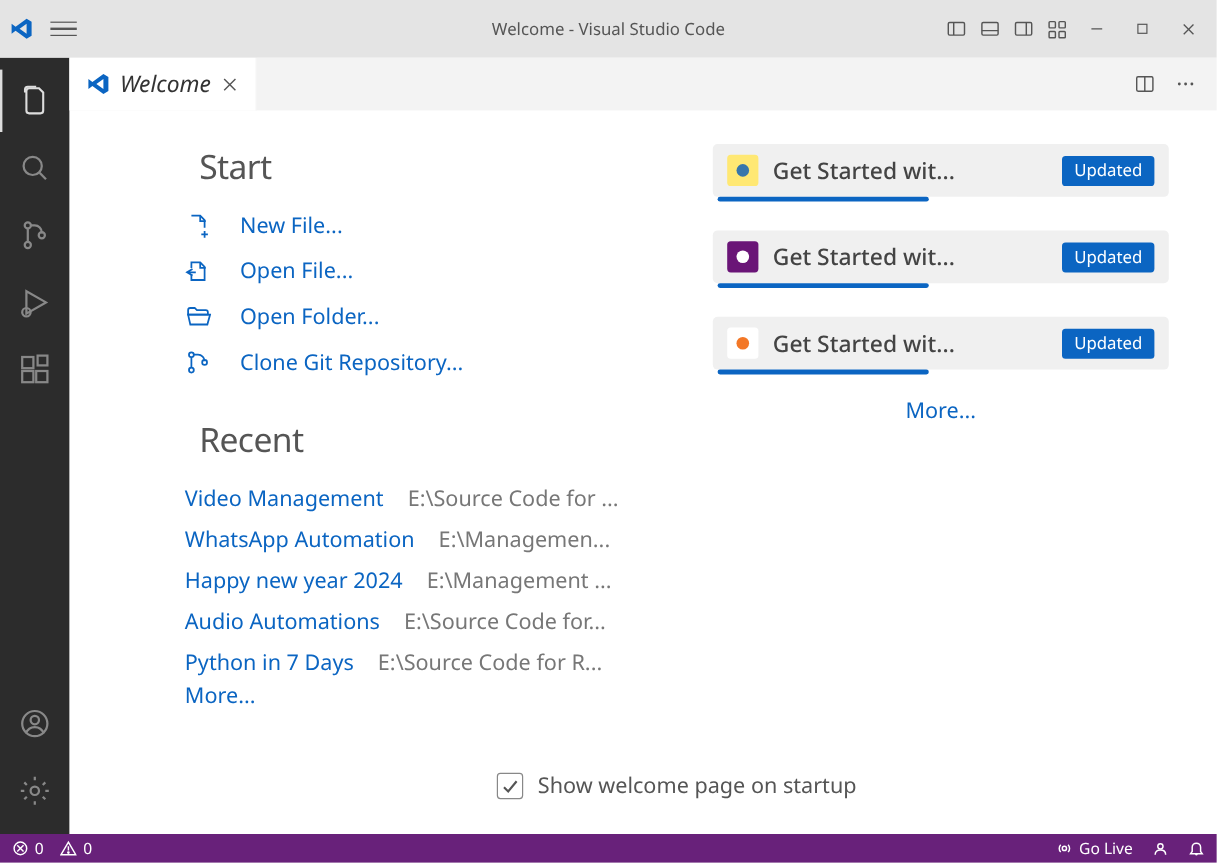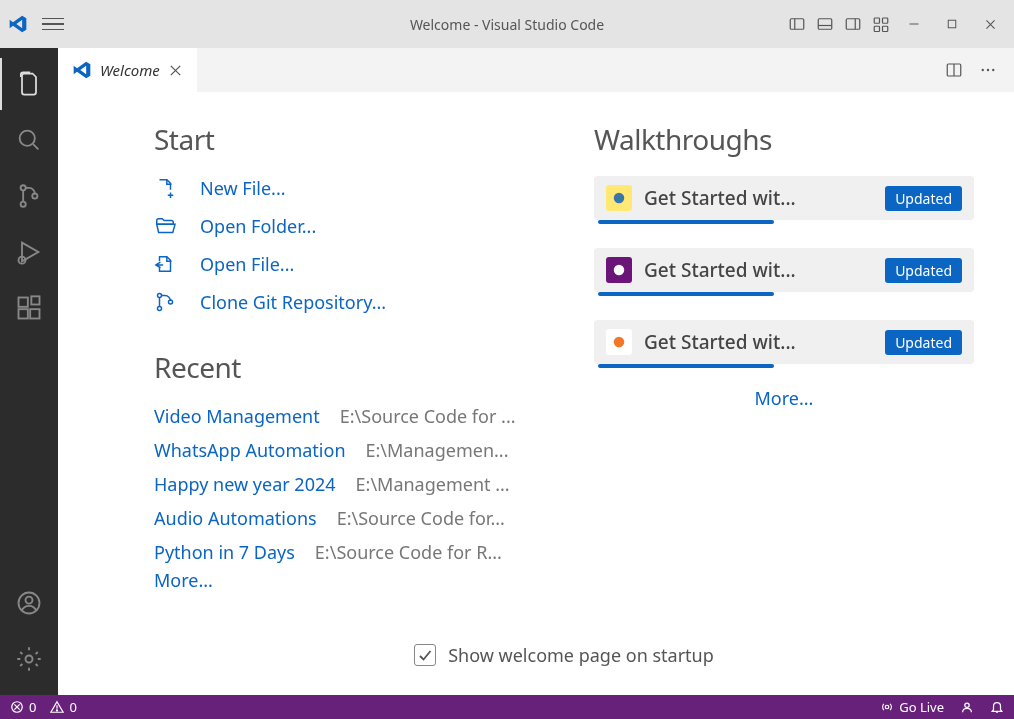--- a/index.html
+++ b/index.html
@@ -30,30 +30,30 @@
   .act-item.active { color:#ddd; }
   .act-item.active::before { content:""; position:absolute; left:0; top:0; bottom:0; width:2px; background:#ddd; }
 
   
   .editor { flex:1; display:flex; flex-direction:column; background:#fff; min-width:0; }
 
   
   .tabstrip { height:44px; background:#f3f3f3; display:flex; align-items:stretch; }
   .tab { background:#fff; display:flex; align-items:center; gap:8px; padding:0 14px; border-right:1px solid #f3f3f3; cursor:pointer; }
   .tab .vscode-logo-sm { width:20px; height:20px; }
-  .tab-label { font-size:15px; color:#333; font-style:italic;text-align:center; }
+  .tab-label { font-size:19px; color:#333; font-style:italic;text-align:center; }
   .tab-close { color:#666; cursor:pointer; display:flex; }
   .tabstrip-actions { margin-left:auto; display:flex; align-items:center; gap:6px; padding-right:12px; color:#555; }
   .tabstrip-actions .tb-icon { width:28px; height:28px; }
 
   
   .welcome { flex:1; padding:28px 40px 0 96px; overflow:hidden; display:flex; flex-direction:column; min-height:0; }
   .cols { display:flex; gap:60px; flex:1; min-height:0; }
   .col { flex:1; min-width:0; }
-  h2 { font-size:28px; font-weight:400; color:#555; margin:0 0 18px 0; letter-spacing:-0.5px; }
+  h2 { font-size:28px; font-weight:400; color:#555; margin:0 0 18px 12px; letter-spacing:-0.5px; }
 
   .start-list { display:flex; flex-direction:column; gap:14px; }
   .start-item { display:flex; align-items:center; gap:24px; color:#0b65c2; font-size:18px; cursor:pointer; }
   .start-item svg { width:22px; height:22px; stroke:#0b65c2; fill:none; }
 
   .recent-list { display:flex; flex-direction:column; gap:10px; margin-top:6px; }
   .recent-item { display:flex; gap:20px; font-size:18px; white-space:nowrap; min-width:0; }
   .recent-name { color:#0b65c2; cursor:pointer; flex-shrink:0; }
   .recent-path { color:#777; overflow:hidden; text-overflow:ellipsis; }
   .more-link { color:#0b65c2; font-size:18px; cursor:pointer; margin-top:4px; }
@@ -239,32 +239,32 @@
             <div class="start-item">
               <svg viewBox="0 0 24 24" stroke-width="1.6">
                   <path d="M6 3h8l4 4v7"></path>
                   <path d="M14 3v5h5"></path>
                   <path d="M18 17v6M15 20h6"></path>
                 </svg>
               <span>New File...</span>
             </div>
             <div class="start-item">
               <svg viewBox="0 0 24 24" stroke-width="1.6">
-                  <path d="M3 6a2 2 0 0 1 2-2h4l2 2h8a2 2 0 0 1 2 2v2H3z"></path>
-                  <path d="M3 10h20l-2.5 9H5z"></path>
-                </svg>
-              <span>Open Folder...</span>
-            </div>
-            <div class="start-item">
-              <svg viewBox="0 0 24 24" stroke-width="1.6">
                   <path d="M6 9V4h8l4 4v12H6v-5"></path>
                   <path d="M14 4v5h5"></path>
                   <path d="M2 13h8M7 10l-5 3 5 3"></path>
                 </svg>
               <span>Open File...</span>
+            </div>
+            <div class="start-item">
+              <svg viewBox="0 0 24 24" stroke-width="1.6">
+                  <path d="M3 6a2 2 0 0 1 2-2h4l2 2h8a2 2 0 0 1 2 2v2H3z"></path>
+                  <path d="M3 10h20l-2.5 9H5z"></path>
+                </svg>
+              <span>Open Folder...</span>
             </div>
             <div class="start-item">
               <svg viewBox="0 0 24 24" stroke-width="1.6">
                   <circle cx="6" cy="5" r="2.2"></circle>
                   <circle cx="6" cy="19" r="2.2"></circle>
                   <circle cx="18" cy="12" r="2.2"></circle>
                   <path d="M6 7.2v9.6"></path>
                   <path d="M8 5h4a6 6 0 0 1 6 6v-1"></path>
                 </svg>
               <span>Clone Git Repository...</span>
@@ -291,21 +291,20 @@
               </div>
               <div class="recent-item">
                 <span class="recent-name">Python in 7 Days</span>
                 <span class="recent-path">E:\Source Code for R...</span>
               </div>
             </div>
           <div class="more-link">More...</div>
         </div>
 
         <div class="col">
-          <h2>Walkthroughs</h2>
           <div class="wt-list" id="wt-list">
               <div class="wt-card">
                 <div class="wt-icon" style="background: rgb(255, 232, 115);">
                   <svg viewBox="0 0 24 24" width="18" height="18">
                     <circle cx="12" cy="12" r="7" fill="#3776ab"></circle>
                   </svg>
                 </div>
                 <div class="wt-label">Get Started wit...</div>
                 <div class="wt-badge">Updated</div>
               </div>

